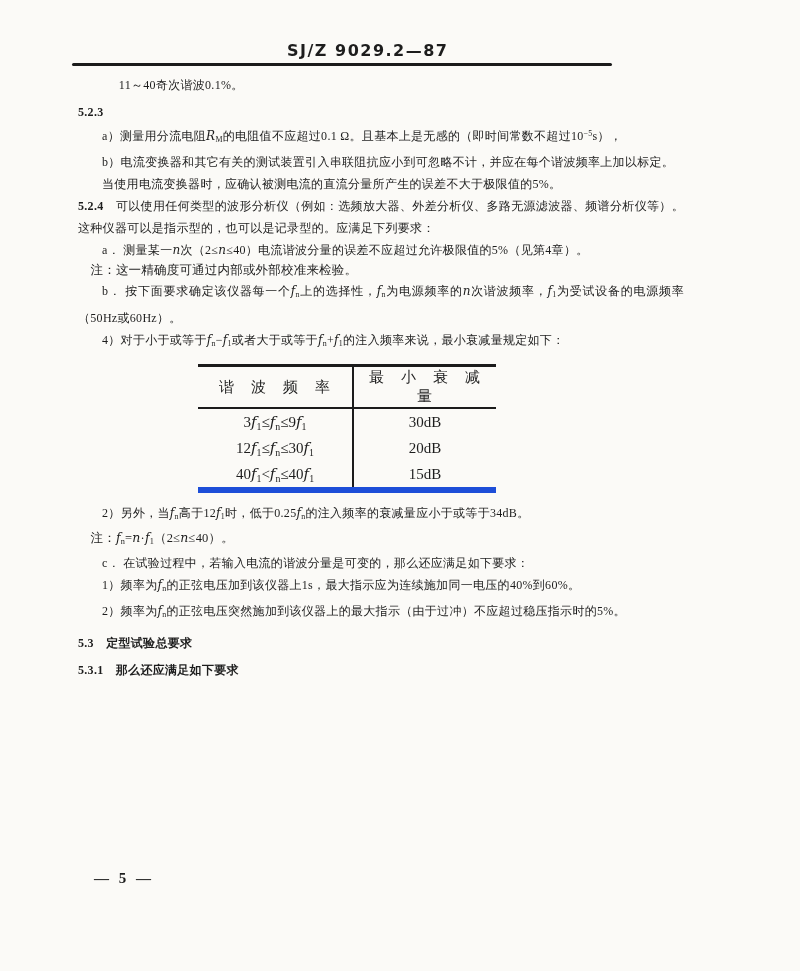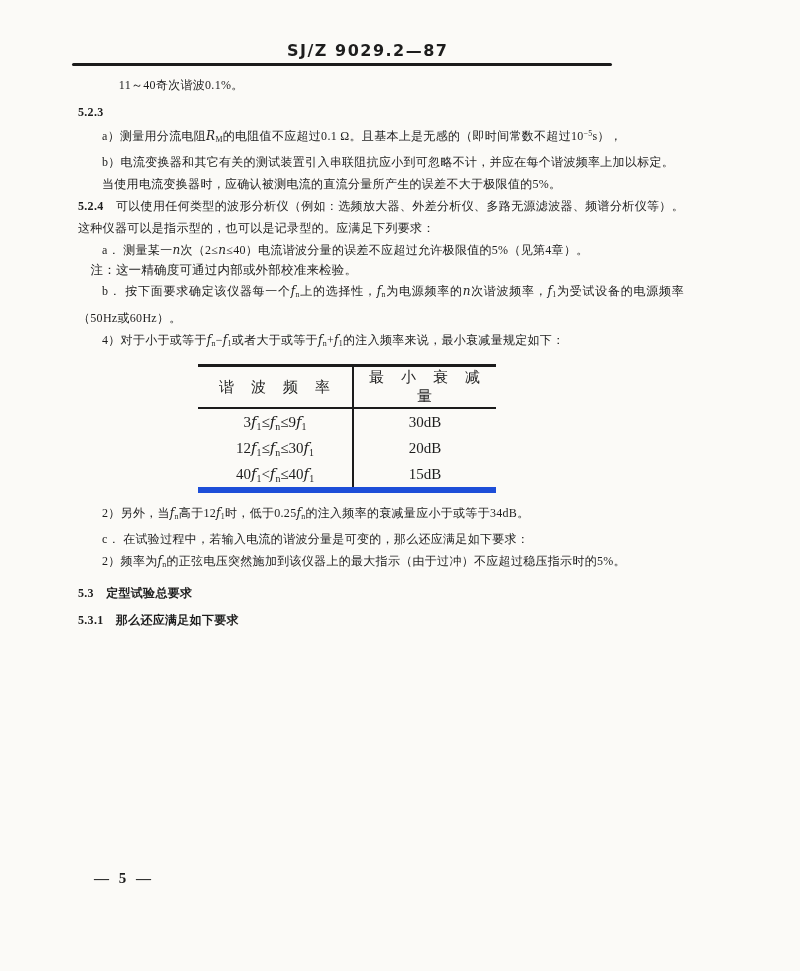--- a/index.html
+++ b/index.html
@@ -125,21 +125,23 @@
           </tr>
           <tr>
             <td class="col-freq"><span>40</span><span class="seg-i">f</span><span class="seg-sub">1</span><span>&lt;</span><span class="seg-i">f</span><span class="seg-sub">n</span><span>≤40</span><span class="seg-i">f</span><span class="seg-sub">1</span></td>
             <td>15dB</td>
           </tr>
         </tbody>
     </table>
 
     <div>
         <div class="blk blk-p"><span>2）另外，当</span><span class="seg-i">f</span><span class="seg-sub">n</span><span>高于12</span><span class="seg-i">f</span><span class="seg-sub">1</span><span>时，低于0.25</span><span class="seg-i">f</span><span class="seg-sub">n</span><span>的注入频率的衰减量应小于或等于34dB。</span></div>
+        <div class="blk blk-note"><span>注：</span><span class="seg-i">f</span><span class="seg-sub">n</span><span>=</span><span class="seg-i">n</span><span>·</span><span class="seg-i">f</span><span class="seg-sub">1</span><span>（2≤</span><span class="seg-i">n</span><span>≤40）。</span></div>
         <div class="blk blk-p"><span>c． 在试验过程中，若输入电流的谐波分量是可变的，那么还应满足如下要求：</span></div>
+        <div class="blk blk-p"><span>1）频率为</span><span class="seg-i">f</span><span class="seg-sub">n</span><span>的正弦电压加到该仪器上1s，最大指示应为连续施加同一电压的40%到60%。</span></div>
         <div class="blk blk-p"><span>2）频率为</span><span class="seg-i">f</span><span class="seg-sub">n</span><span>的正弦电压突然施加到该仪器上的最大指示（由于过冲）不应超过稳压指示时的5%。</span></div>
         <div class="blk blk-h"><span>5.3　定型试验总要求</span></div>
         <div class="blk blk-h"><span>5.3.1　那么还应满足如下要求</span></div>
       </div>
 
   </div>
 
   <div class="page-number">— 5 —</div>
 
 </div>

